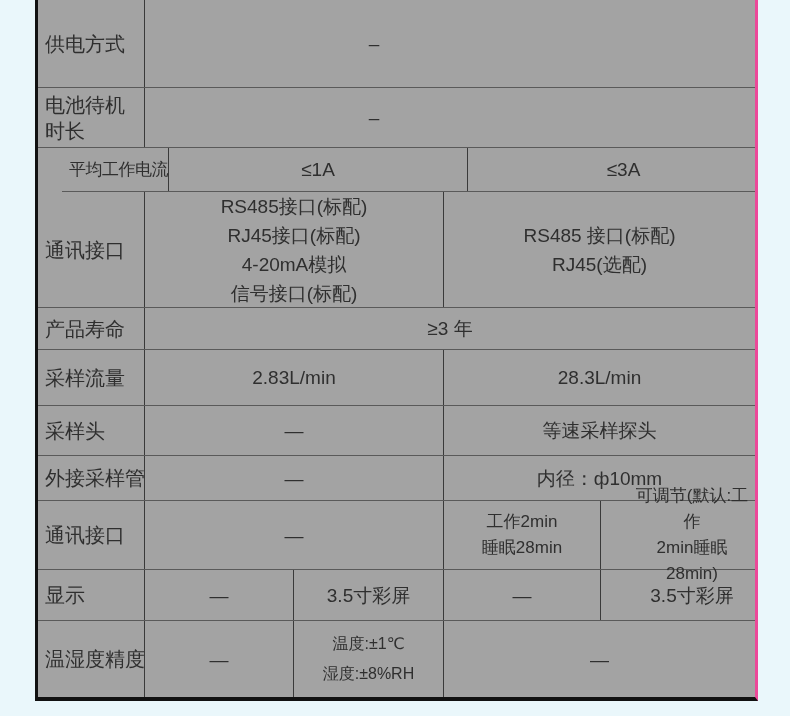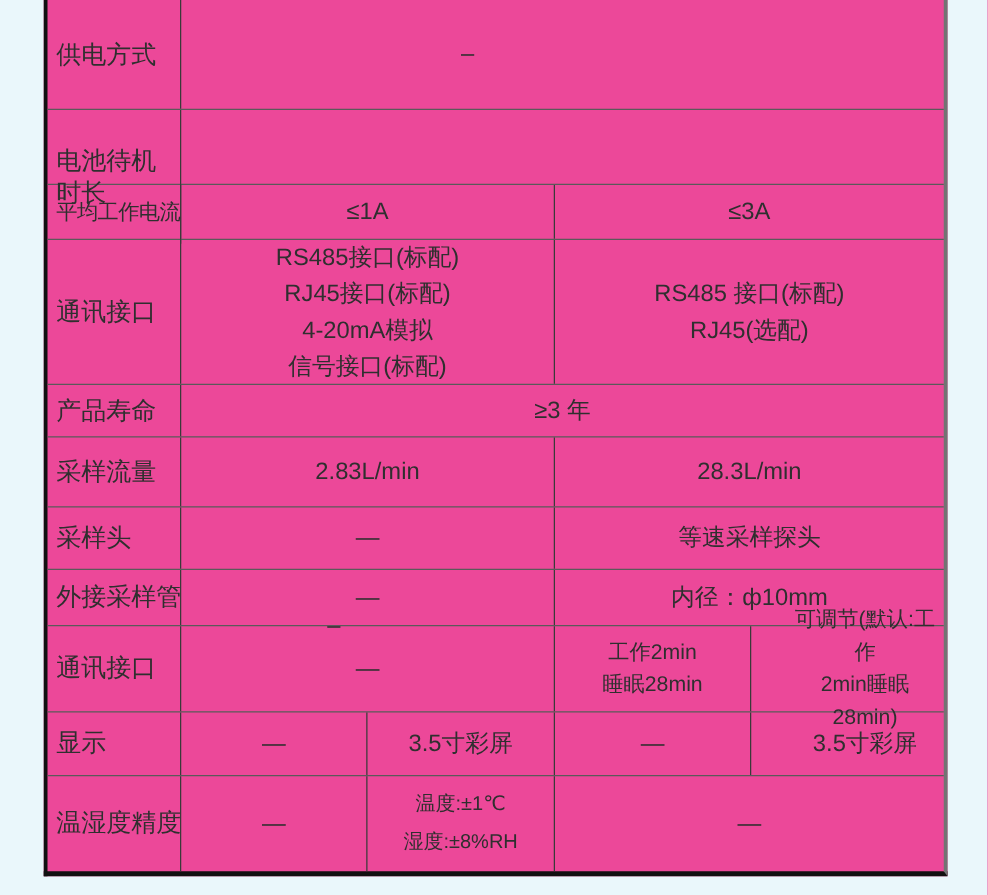--- a/index.html
+++ b/index.html
@@ -8,23 +8,23 @@
     background:#eaf7fb;
     font-family:"Liberation Sans","DejaVu Sans",sans-serif;
     color:#2f2f2f;
     position:relative;
     overflow:hidden;
   }
   .spec-table{
     position:absolute;
     left:35px; top:0;
     width:717px;
-    background:#ec4899;
+    background:#a3a3a3;
     border-left:3px solid #111111;
-    border-right:3px solid #737373;
+    border-right:3px solid #ec4899;
     border-bottom:4px solid #111111;
   }
   .row{
     display:flex;
     box-sizing:border-box;
     border-bottom:1px solid #5a5a5a;
   }
   .row:last-child{border-bottom:none;}
   .cell{
     box-sizing:border-box;
@@ -52,21 +52,21 @@
   .bl{border-left:1px solid #3a3a3a;}
   
   .c-full{width:610px;flex:0 0 610px;}
   .c-half-l{width:298px;flex:0 0 298px;}
   .c-half-r{width:312px;flex:0 0 312px;}
   .c-q1{width:148px;flex:0 0 148px;}
   .c-q2{width:150px;flex:0 0 150px;}
   .c-q3{width:157px;flex:0 0 157px;}
   .c-q4{width:155px;flex:0 0 155px;padding-left:28px;}
   
-  .r1{height:88px;} .r2{height:60px;flex-direction:column;} .r3{height:44px;}
+  .r1{height:88px;} .r2{height:60px;} .r3{height:44px;margin-left:24px;}
   .r4{height:116px;} .r5{height:42px;} .r6{height:56px;}
   .r7{height:50px;} .r8{height:45px;} .r9{height:69px;}
   .r10{height:51px;} .r11{height:76px;}
   
   .dash-left{padding-right:152px;}       
   .fs17{font-size:17px;line-height:26px;}
   .fs18{font-size:16px;line-height:30px;}
 </style>
 </head>
 <body>

